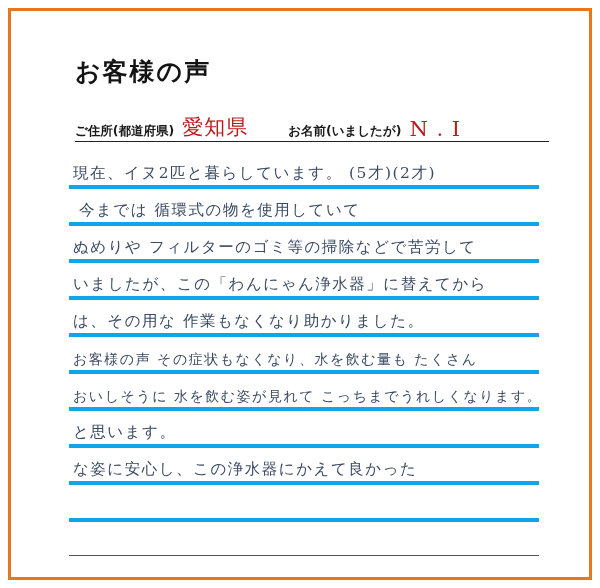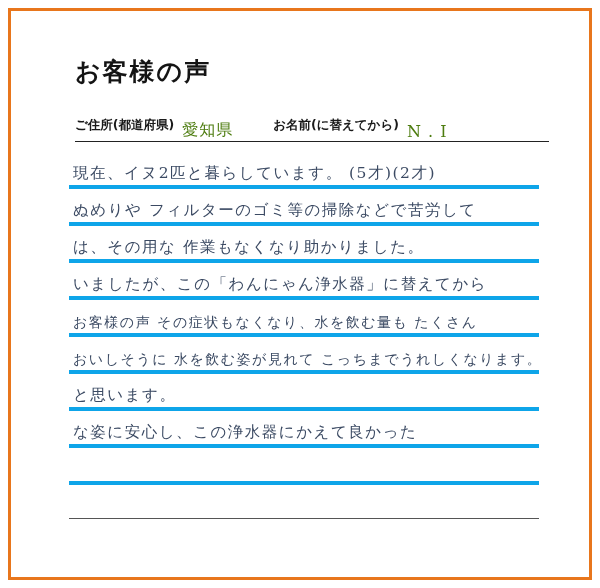--- a/index.html
+++ b/index.html
@@ -55,26 +55,26 @@
     align-items: flex-end;
     margin: 0 0 4px 12px;
     height: 26px;
   }
   .field-label {
     font-family: "DejaVu Sans", sans-serif;
     font-size: 12.5px;
     font-weight: bold;
     color: #1a1a1a;
     white-space: nowrap;
-    padding-bottom: 8px;
+    padding-bottom: 2px;
   }
   .field-value {
     font-family: "DejaVu Serif", serif;
-    font-size: 16px;
-    color: #4d7c0f;
+    font-size: 21px;
+    color: #b91c1c;
     padding: 0 6px 1px 8px;
     white-space: nowrap;
     letter-spacing: 1px;
   }
   .field-gap {
     width: 34px;
   }
   .underline-1 {
     position: absolute;
     left: 0;
@@ -116,37 +116,40 @@
 <div id="page">
   <div class="frame">
     <div class="sheet">
 
       <h1 class="title">お客様の声</h1>
 
       <div class="field-row">
         <span class="field-label">ご住所(都道府県)</span>
         <span class="field-value">愛知県</span>
         <span class="field-gap"></span>
-        <span class="field-label">お名前(に替えてから)</span>
+        <span class="field-label">お名前(いましたが)</span>
         <span class="field-value">N . I</span>
         <span class="underline-1"></span>
       </div>
 
       <div class="ruled">
         <div class="line">
             <span class="hw">現在、イヌ2匹と暮らしています。 (5才)(2才)</span>
           </div>
         <div class="line">
+            <span class="hw indent1">今までは 循環式の物を使用していて</span>
+          </div>
+        <div class="line">
             <span class="hw">ぬめりや フィルターのゴミ等の掃除などで苦労して</span>
           </div>
         <div class="line">
-            <span class="hw">は、その用な 作業もなくなり助かりました。</span>
+            <span class="hw">いましたが、この「わんにゃん浄水器」に替えてから</span>
           </div>
         <div class="line">
-            <span class="hw">いましたが、この「わんにゃん浄水器」に替えてから</span>
+            <span class="hw">は、その用な 作業もなくなり助かりました。</span>
           </div>
         <div class="line">
             <span class="hw small">お客様の声 その症状もなくなり、水を飲む量も たくさん</span>
           </div>
         <div class="line">
             <span class="hw small">おいしそうに 水を飲む姿が見れて こっちまでうれしくなります。</span>
           </div>
         <div class="line">
             <span class="hw">と思います。</span>
           </div>

